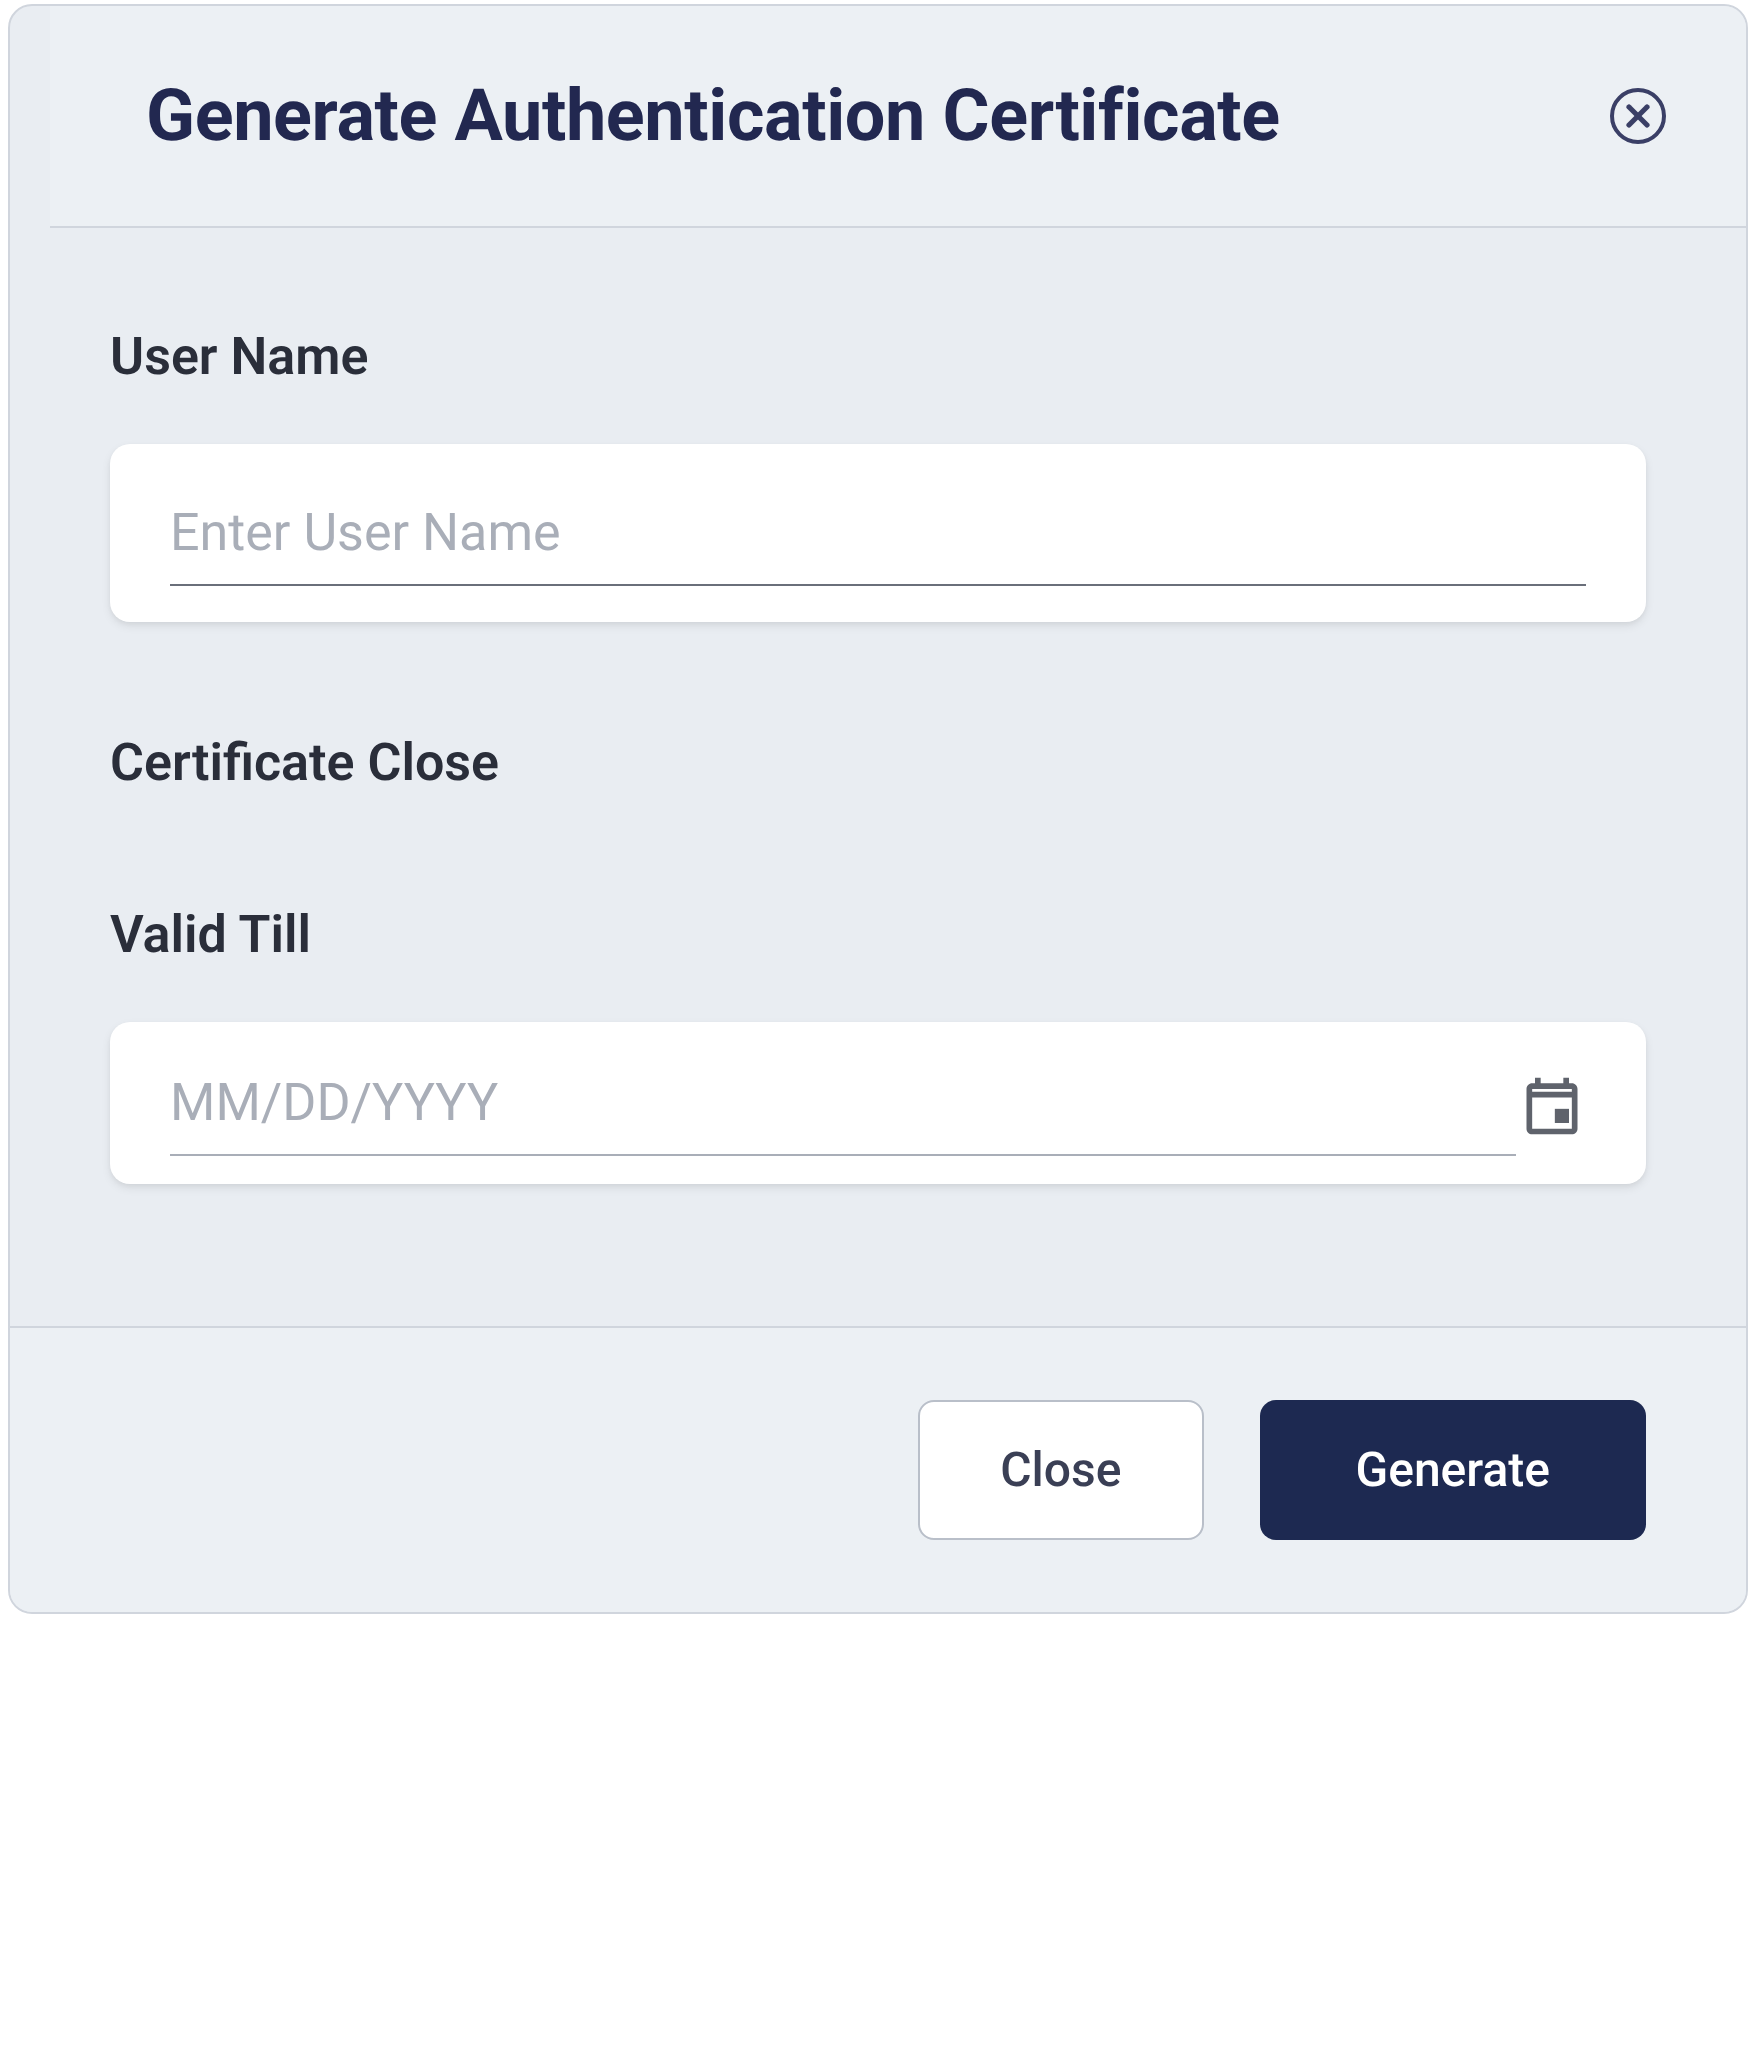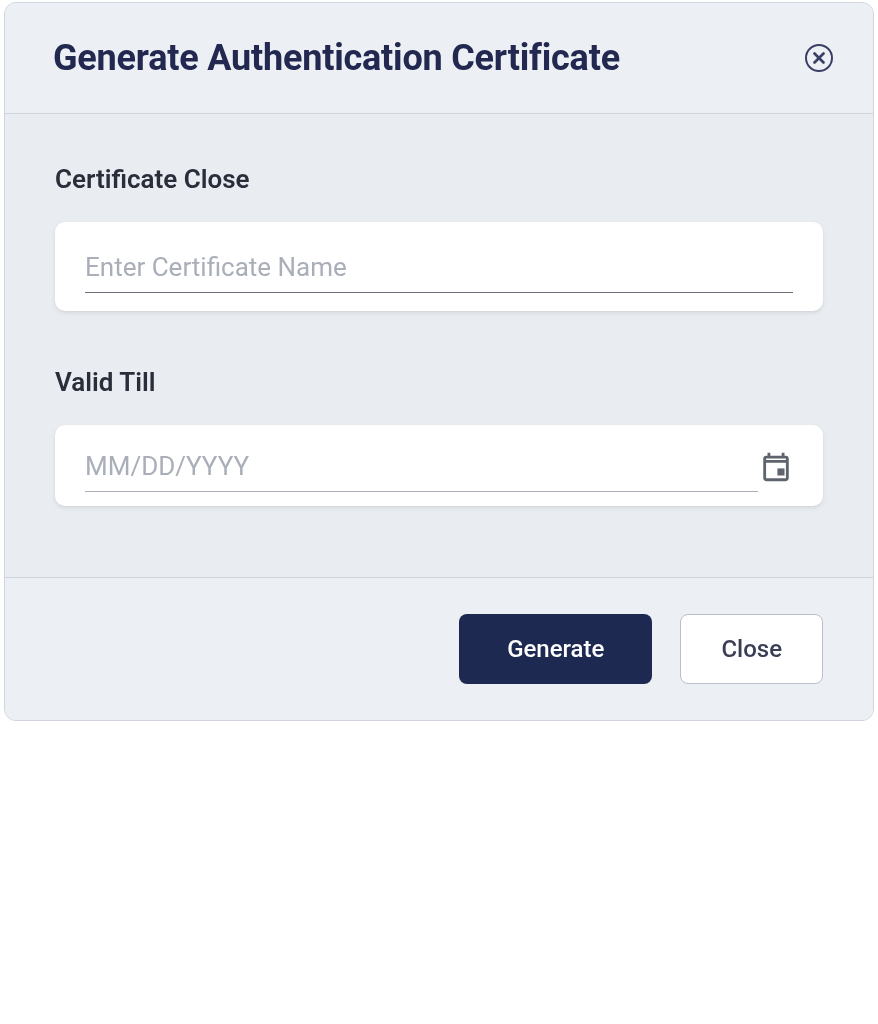--- a/index.html
+++ b/index.html
@@ -24,20 +24,21 @@
       overflow: hidden;
       margin-top: 2px;
     }
     .dialog-header {
       display: flex;
       justify-content: space-between;
       align-items: center;
       padding: 34px 40px 34px 48px;
       border-bottom: 1px solid #d0d5dd;
       background: #ecf0f4;
+      margin-left: 20px;
     }
     .dialog-title {
       font-size: 36px;
       font-weight: 700;
       color: #222850;
       letter-spacing: -0.2px;
     }
     .close-x {
       width: 28px;
       height: 28px;
@@ -159,41 +160,44 @@
     <div class="close-x">
       <svg width="12" height="12" viewBox="0 0 12 12">
         <line x1="1.5" y1="1.5" x2="10.5" y2="10.5" stroke="currentColor" stroke-width="2.6" stroke-linecap="round"></line>
         <line x1="10.5" y1="1.5" x2="1.5" y2="10.5" stroke="currentColor" stroke-width="2.6" stroke-linecap="round"></line>
       </svg>
     </div>
   </div>
 
   <div class="dialog-body">
 
+    <div class="field-group">
+      <label class="field-label">User Name</label>
+      <div class="input-card">
+        <input type="text" class="input-line" placeholder="Enter User Name" style="">
+      </div>
+    </div>
 
     <div class="field-group">
       <label class="field-label">Certificate Close</label>
-      <div class="input-card">
-        <input type="text" class="input-line" placeholder="Enter Certificate Name" style="">
-      </div>
     </div>
 
     <div class="field-group">
       <label class="field-label">Valid Till</label>
       <div class="date-card">
         <input type="text" class="date-input" placeholder="MM/DD/YYYY" style="">
         <span class="calendar-icon">
           <svg width="34" height="36" viewBox="0 0 24 24" fill="currentColor">
             <path d="M19 4h-1V2h-2v2H8V2H6v2H5c-1.1 0-2 .9-2 2v14c0 1.1.9 2 2 2h14c1.1 0 2-.9 2-2V6c0-1.1-.9-2-2-2zm0 16H5V9h14v11zM5 7V6h14v1H5z"></path>
             <rect x="13" y="13" width="5" height="5"></rect>
           </svg>
         </span>
       </div>
     </div>
 
   </div>
 
   <div class="dialog-footer">
+    <button class="btn btn-secondary">Close</button>
     <button class="btn btn-primary">Generate</button>
-    <button class="btn btn-secondary">Close</button>
   </div>
 
 </div>
 
 </body></html>

